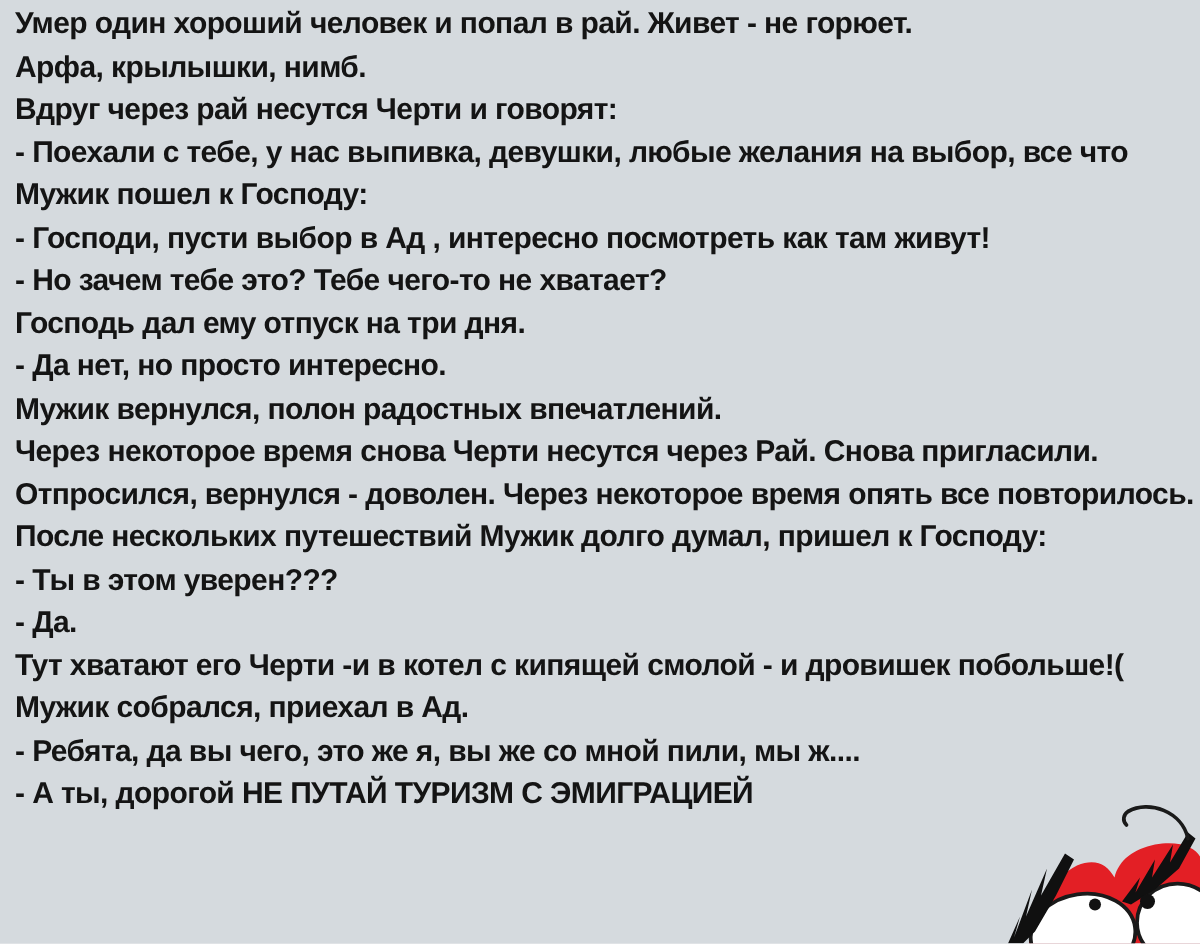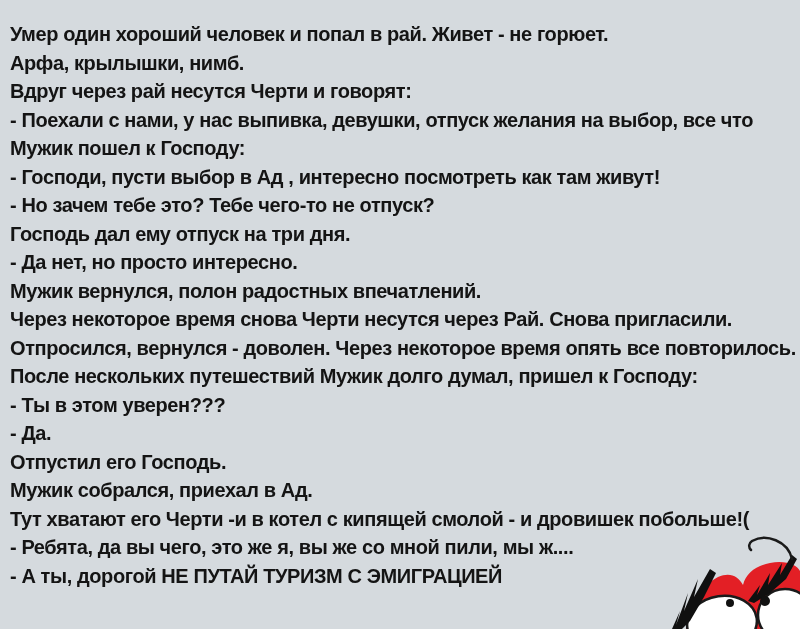--- a/index.html
+++ b/index.html
@@ -14,21 +14,21 @@
   }
   .page {
     position: relative;
     width: 800px;
     height: 629px;
     background-color: #d5dade;
     overflow: hidden;
   }
   .text-block {
     position: absolute;
-    top: 18px;
+    top: 0;
     left: 0;
     width: 800px;
     padding: 2px 1px 0 10px;
     box-sizing: border-box;
   }
   .line {
     font-size: 20px;
     font-weight: 700;
     letter-spacing: -0.4px;
     line-height: 28.5px;
@@ -47,35 +47,34 @@
 </style>
 </head>
 <body>
 
 <div class="page" style="background-color: rgb(213, 218, 222); color: rgb(20, 20, 20);">
 
   <div class="text-block">
     <div class="line">Умер один хороший человек и попал в рай. Живет - не горюет.</div>
     <div class="line">Арфа, крылышки, нимб.</div>
     <div class="line">Вдруг через рай несутся Черти и говорят:</div>
-    <div class="line">- Поехали с нами, у нас выпивка, девушки, отпуск желания на выбор, все что</div>
+    <div class="line">- Поехали с тебе, у нас выпивка, девушки, любые желания на выбор, все что</div>
     <div class="line">Мужик пошел к Господу:</div>
     <div class="line">- Господи, пусти выбор в Ад , интересно посмотреть как там живут!</div>
-    <div class="line">- Но зачем тебе это? Тебе чего-то не отпуск?</div>
+    <div class="line">- Но зачем тебе это? Тебе чего-то не хватает?</div>
     <div class="line">Господь дал ему отпуск на три дня.</div>
     <div class="line">- Да нет, но просто интересно.</div>
     <div class="line">Мужик вернулся, полон радостных впечатлений.</div>
     <div class="line">Через некоторое время снова Черти несутся через Рай. Снова пригласили.</div>
     <div class="line">Отпросился, вернулся - доволен. Через некоторое время опять все повторилось.</div>
     <div class="line">После нескольких путешествий Мужик долго думал, пришел к Господу:</div>
     <div class="line">- Ты в этом уверен???</div>
     <div class="line">- Да.</div>
-    <div class="line">Отпустил его Господь.</div>
+    <div class="line">Тут хватают его Черти -и в котел с кипящей смолой - и дровишек побольше!(</div>
     <div class="line">Мужик собрался, приехал в Ад.</div>
-    <div class="line">Тут хватают его Черти -и в котел с кипящей смолой - и дровишек побольше!(</div>
     <div class="line">- Ребята, да вы чего, это же я, вы же со мной пили, мы ж....</div>
     <div class="line">- А ты, дорогой НЕ ПУТАЙ ТУРИЗМ С ЭМИГРАЦИЕЙ</div>
   </div>
 
   <svg class="face" viewBox="0 0 150 100" xmlns="http://www.w3.org/2000/svg" aria-hidden="true">
 
     <path d="M36,100 C40,76 52,56 68,48 C80,43 88,47 93,56
              C96,44 106,37 120,34 C136,31 147,36 150,42 L150,100 Z" fill="#e31f25"></path>
 
     <ellipse cx="72" cy="94" rx="35" ry="27" transform="rotate(-8 72 94)" fill="#ffffff" stroke="#1a1a1a" stroke-width="2.5"></ellipse>

